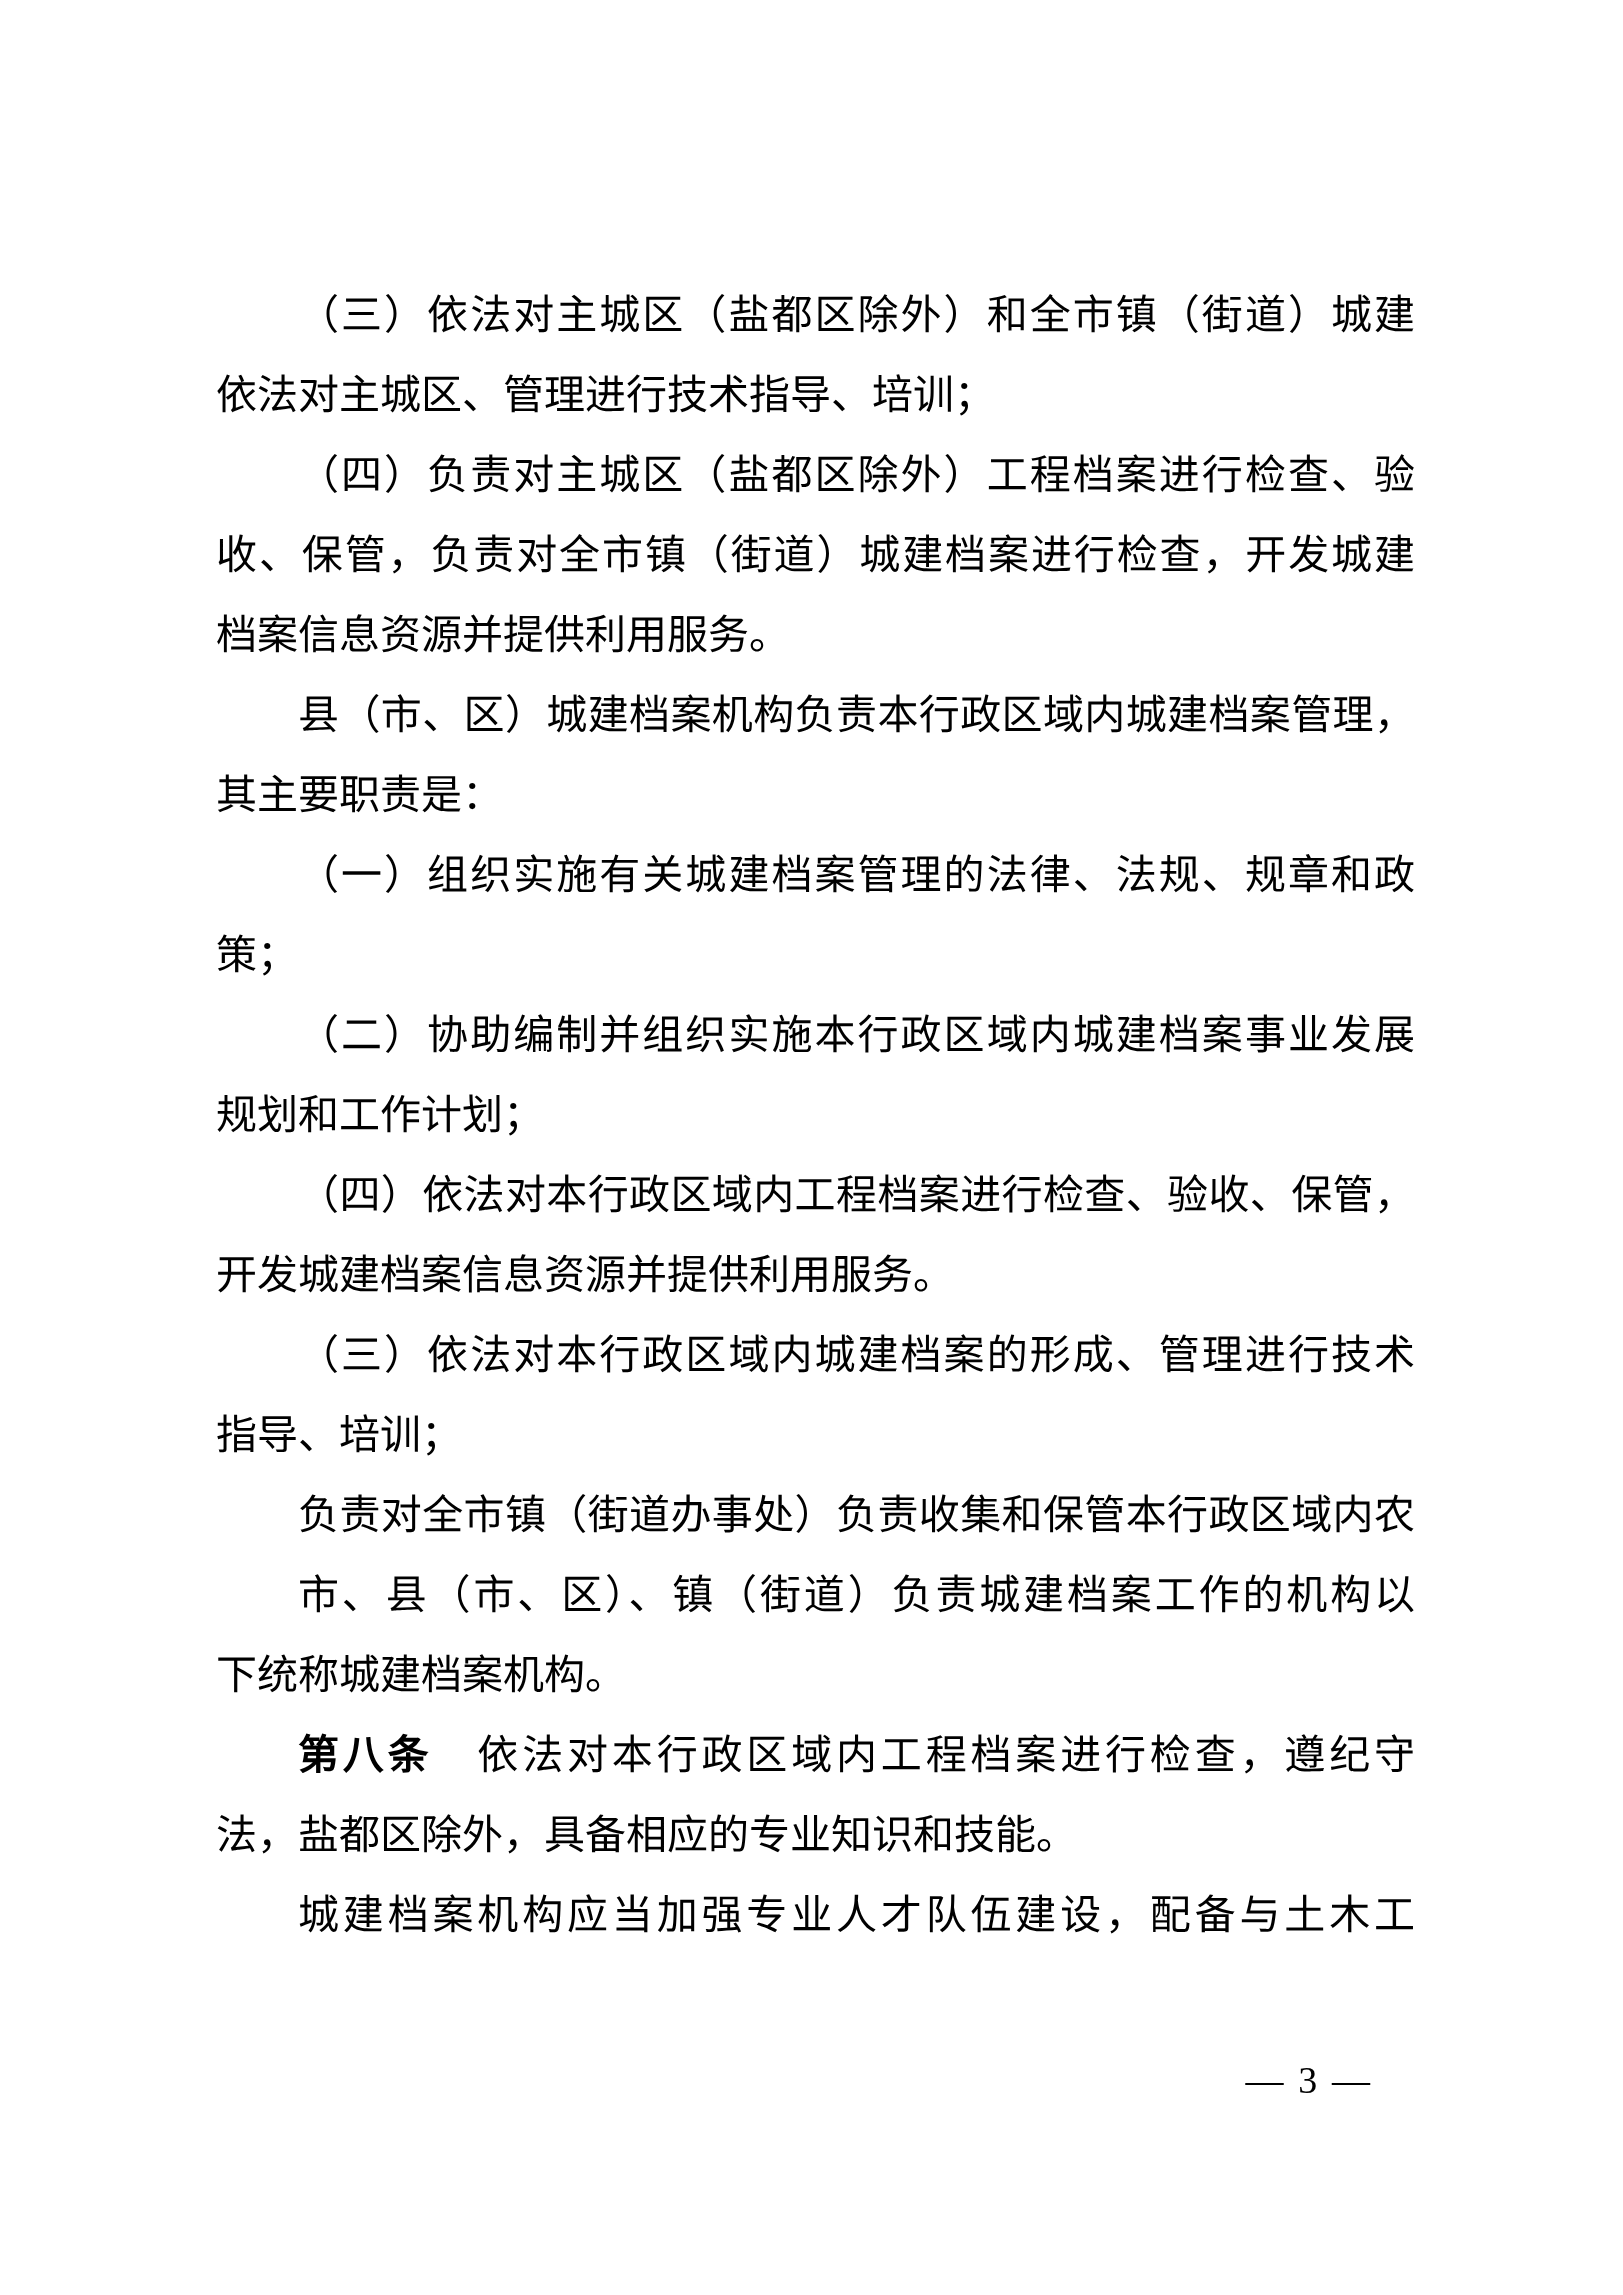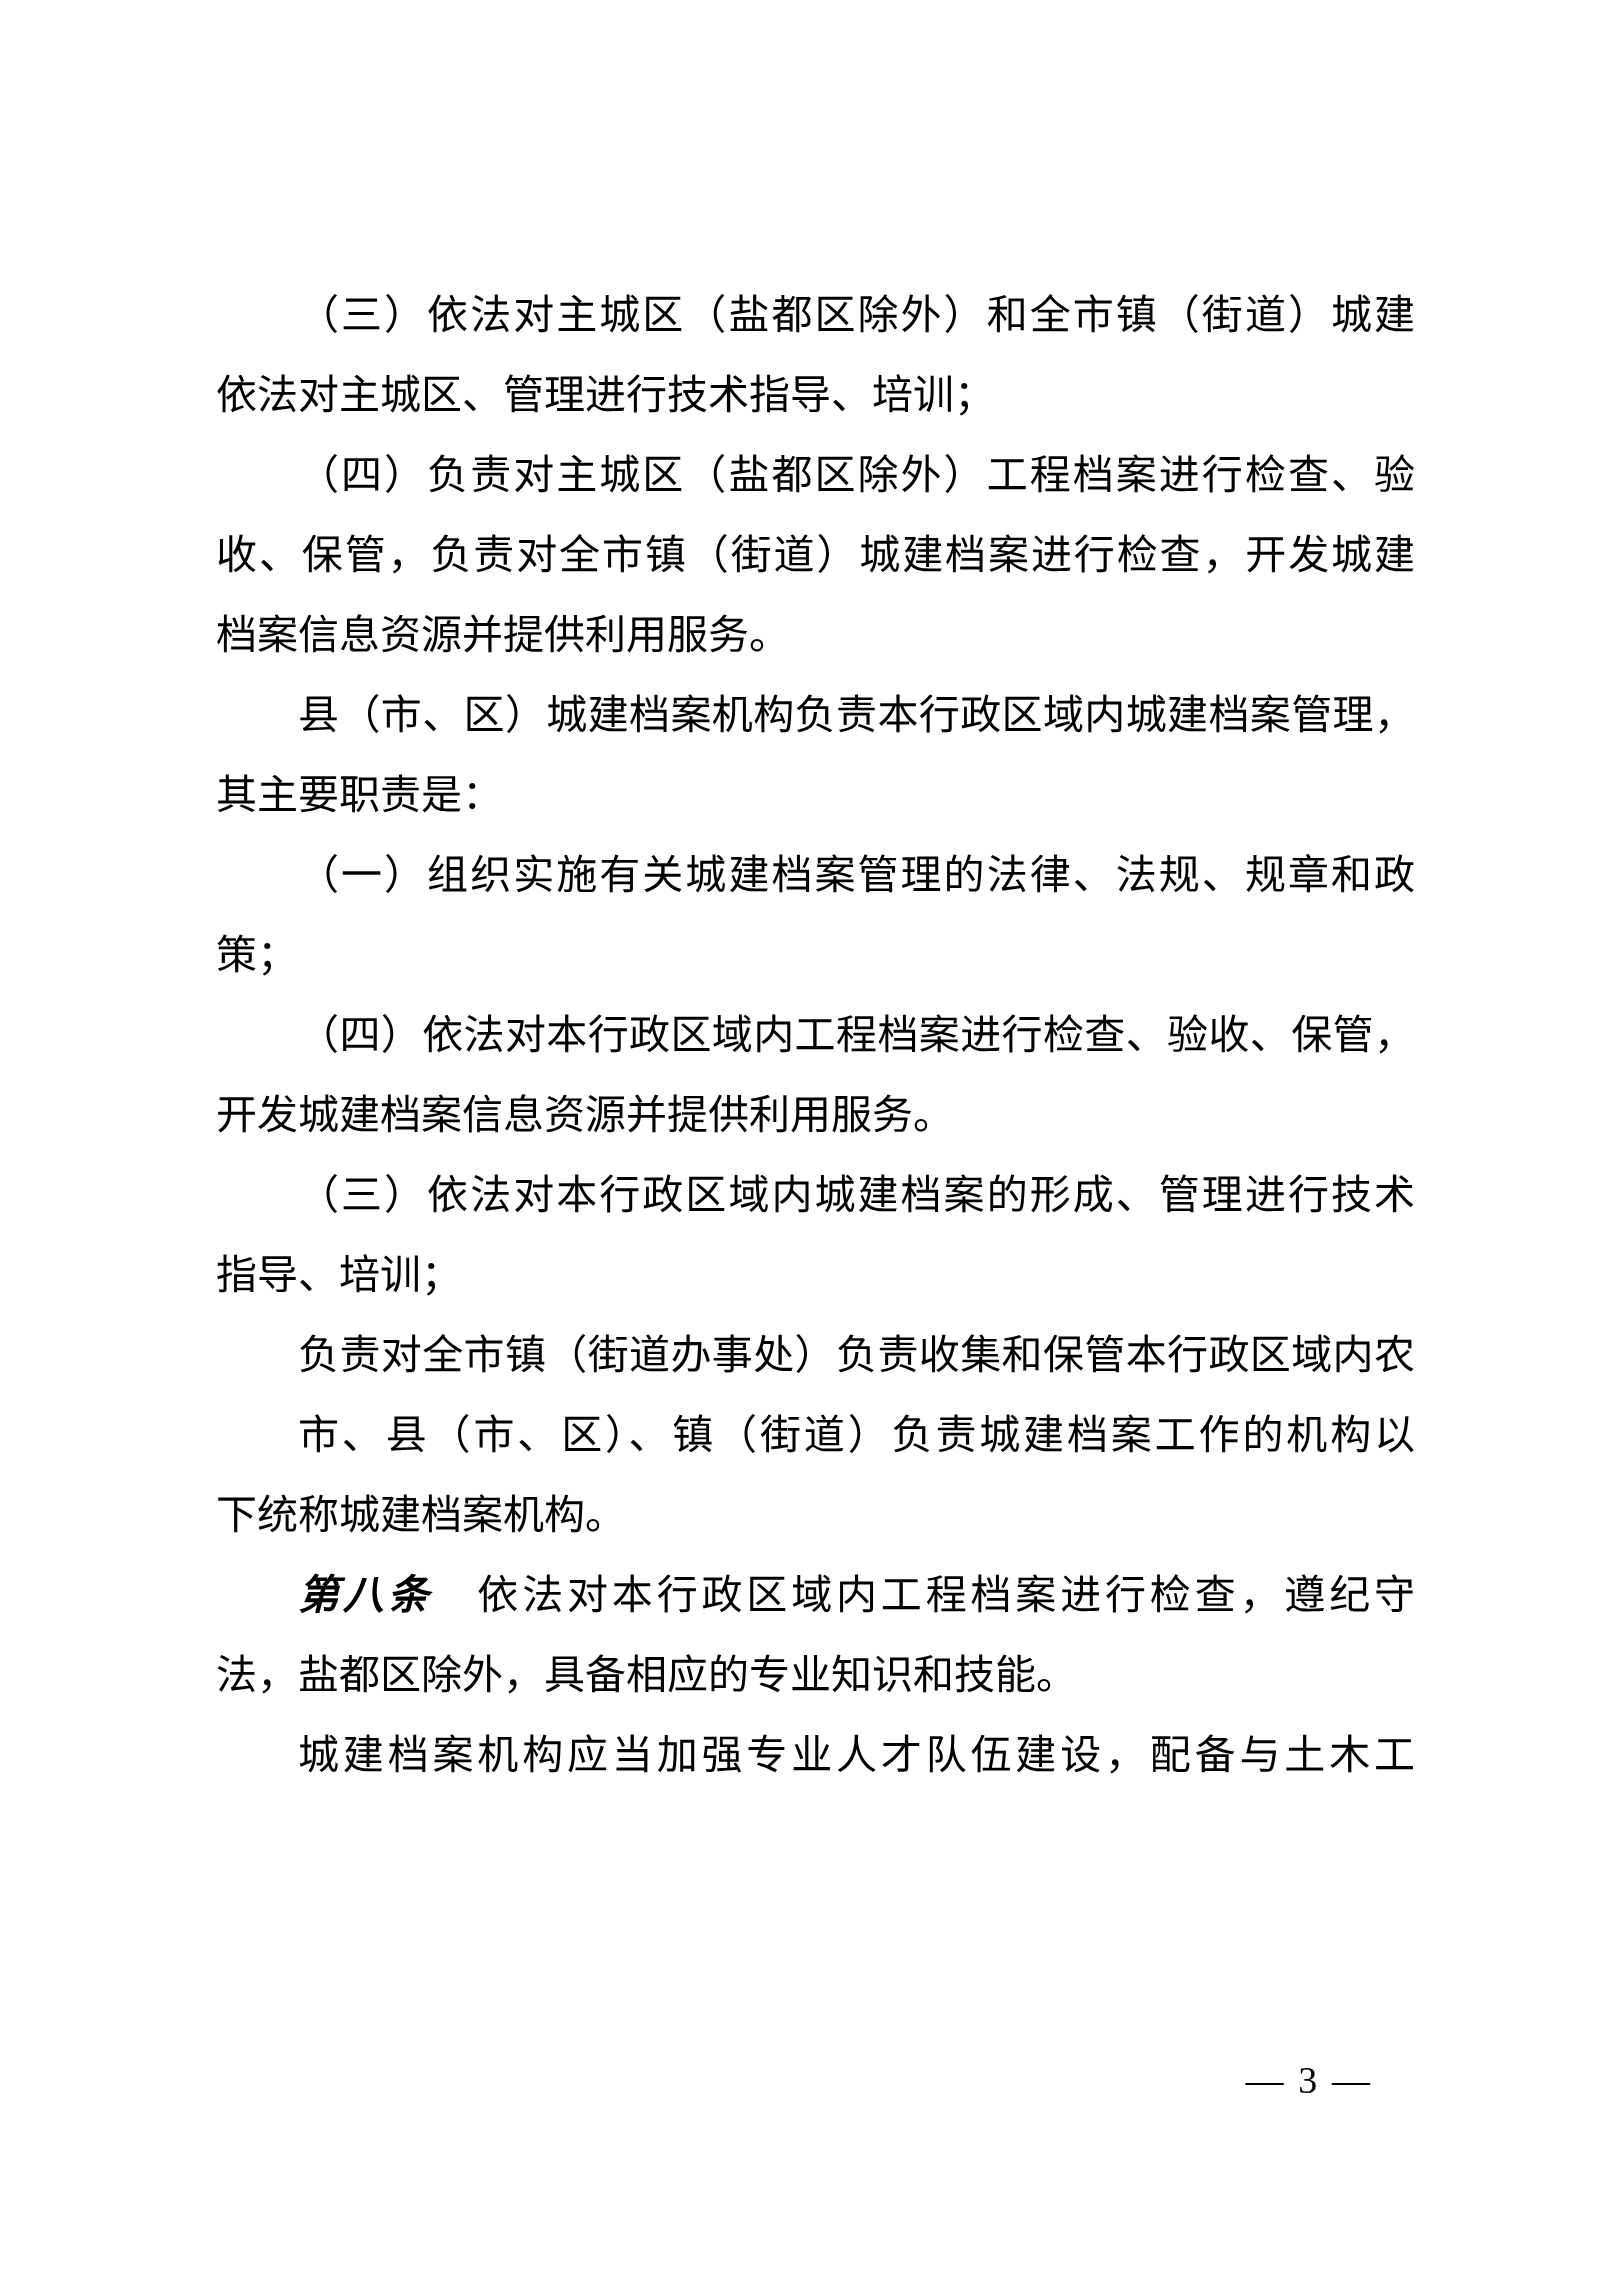--- a/index.html
+++ b/index.html
@@ -33,21 +33,20 @@
     white-space: normal;
   }
   .line.indent { text-indent: 82px; }
   .line.fill {
     text-align: justify;
     text-align-last: justify;
     text-justify: inter-character;
   }
   .article-no {
     font-weight: bold;
-    font-style: italic;
   }
   .page-number {
     position: absolute;
     top: 2061px;
     left: 1201px;
     width: 216px;
     height: 39px;
     line-height: 39px;
     text-align: center;
     font-size: 38px;
@@ -76,20 +75,24 @@
     <section class="para">
       <p class="line indent fill">县（市、区）城建档案机构负责本行政区域内城建档案管理，</p>
       <p class="line">其主要职责是：</p>
     </section>
 
     <section class="para">
       <p class="line indent fill">（一）组织实施有关城建档案管理的法律、法规、规章和政</p>
       <p class="line">策；</p>
     </section>
 
+    <section class="para">
+      <p class="line indent fill">（二）协助编制并组织实施本行政区域内城建档案事业发展</p>
+      <p class="line">规划和工作计划；</p>
+    </section>
 
     <section class="para">
       <p class="line indent fill">（四）依法对本行政区域内工程档案进行检查、验收、保管，</p>
       <p class="line">开发城建档案信息资源并提供利用服务。</p>
     </section>
 
     <section class="para">
       <p class="line indent fill">（三）依法对本行政区域内城建档案的形成、管理进行技术</p>
       <p class="line">指导、培训；</p>
     </section>

